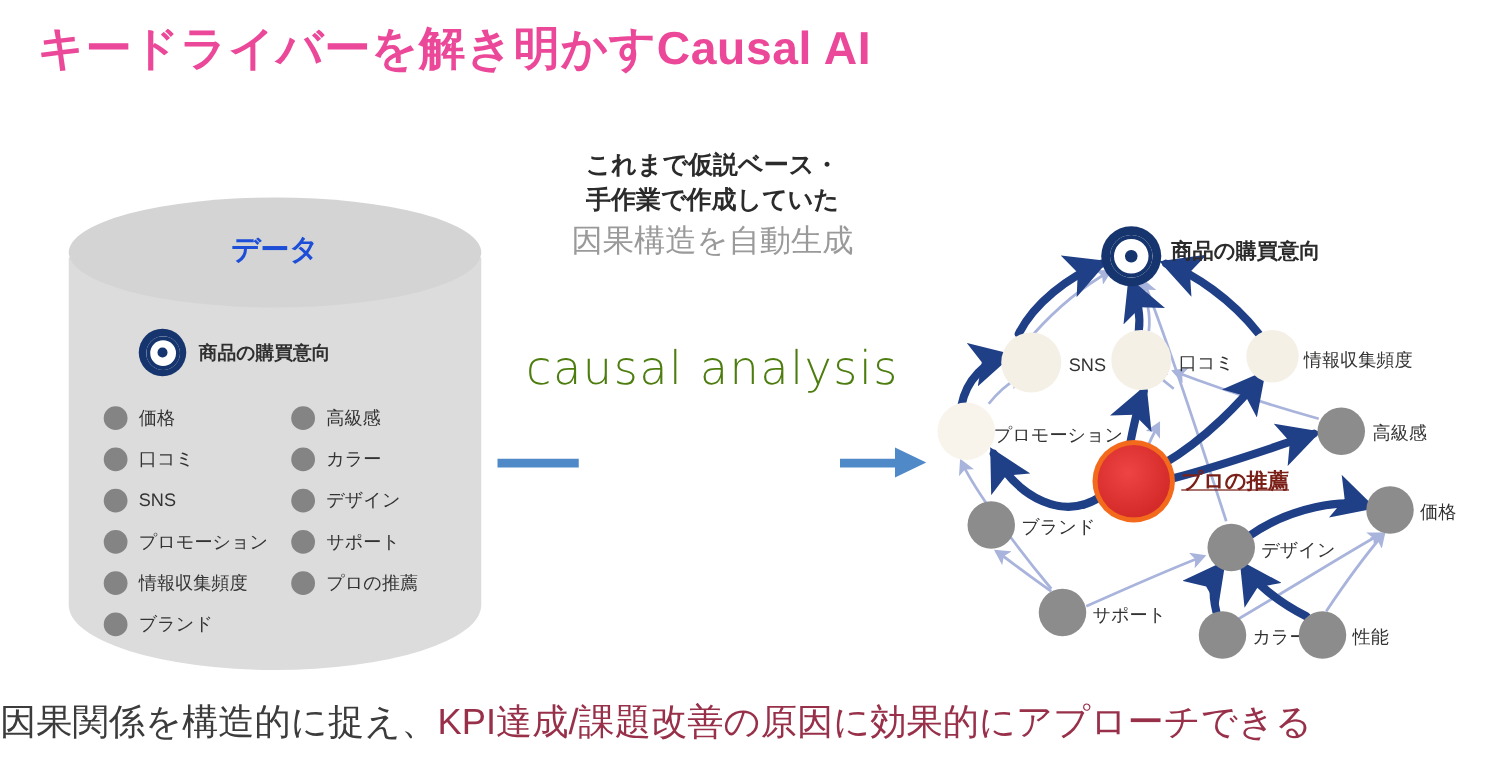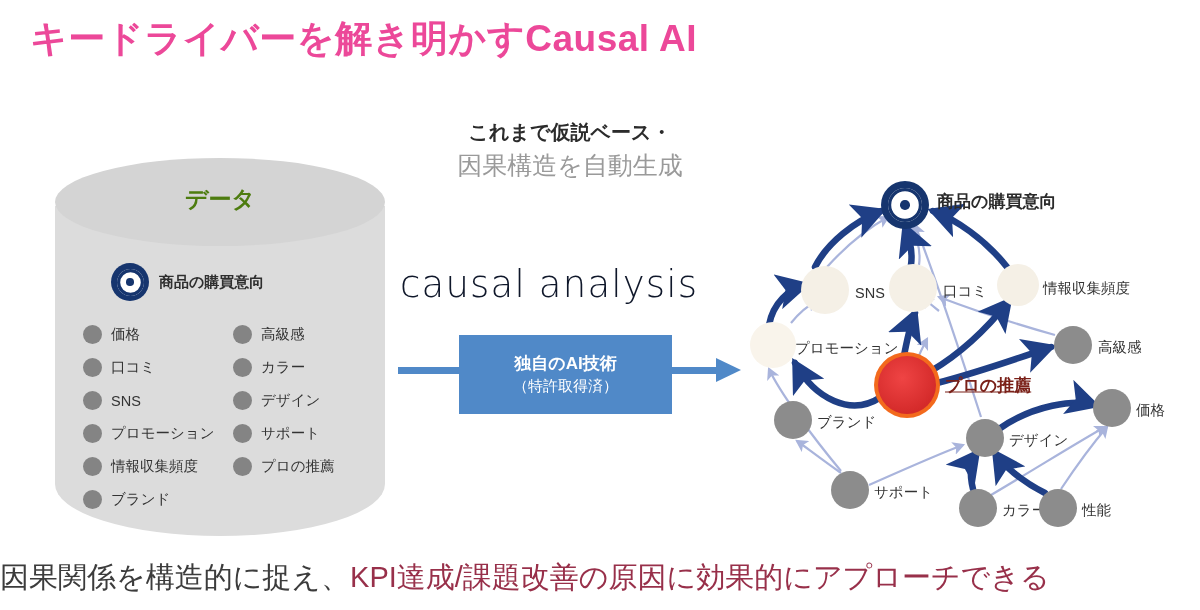--- a/index.html
+++ b/index.html
@@ -55,21 +55,21 @@
     border-radius: 50%;
   }
   #cyl-title {
     position: absolute;
     left: 0;
     top: 26px;
     width: 330px;
     text-align: center;
     font-size: 23px;
     font-weight: bold;
-    color: #4d7c0f;
+    color: #1d4ed8;
   }
 
   
   .bullseye {
     position: relative;
     border-radius: 50%;
     background: #16356e;
     box-sizing: border-box;
     flex: none;
   }
@@ -148,27 +148,27 @@
   #center-line3 {
     font-size: 25px;
     font-weight: normal;
     line-height: 38px;
     color: #9a9a9a;
     white-space: nowrap;
   }
   #causal-analysis {
     position: absolute;
     left: 400px;
-    top: 263px;
+    top: 273px;
     width: 340px;
-    text-align: left;
+    text-align: center;
     font-size: 37px;
     font-weight: 300;
     letter-spacing: 1.2px;
-    color: #0f172a;
+    color: #4d7c0f;
     font-family: "DejaVu Sans", sans-serif;
   }
 
   
   #flow-arrow {
     position: absolute;
     left: 398px;
     top: 335px;
     width: 345px;
     height: 80px;
@@ -347,30 +347,27 @@
       <div class="cyl-item">
         <span class="cyl-dot"></span>
         <span class="cyl-item-label">プロの推薦</span>
       </div>
     </div>
   </div>
 </div>
 
 <div id="center-block">
   <div class="center-line">これまで仮説ベース・</div>
+  <div class="center-line">手作業で作成していた</div>
   <div id="center-line3">因果構造を自動生成</div>
 </div>
 <div id="causal-analysis">causal analysis</div>
 
 <div id="flow-arrow">
   <div id="flow-line-left"></div>
-  <div id="flow-box">
-    <div id="flow-box-title">独自のAI技術</div>
-    <div id="flow-box-sub">（特許取得済）</div>
-  </div>
   <div id="flow-line-right"></div>
   <div id="flow-arrowhead"></div>
 </div>
 
 <div id="causal-graph">
   <svg id="graph-svg" viewBox="0 0 445 390">
     <defs>
       <marker id="ah-strong" markerWidth="5.5" markerHeight="5.5" refX="4.3" refY="2.75" orient="auto">
         <path d="M0,0 L5.2,2.75 L0,5.5 L1.2,2.75 Z" fill="#1f3f86"></path>
       </marker>

